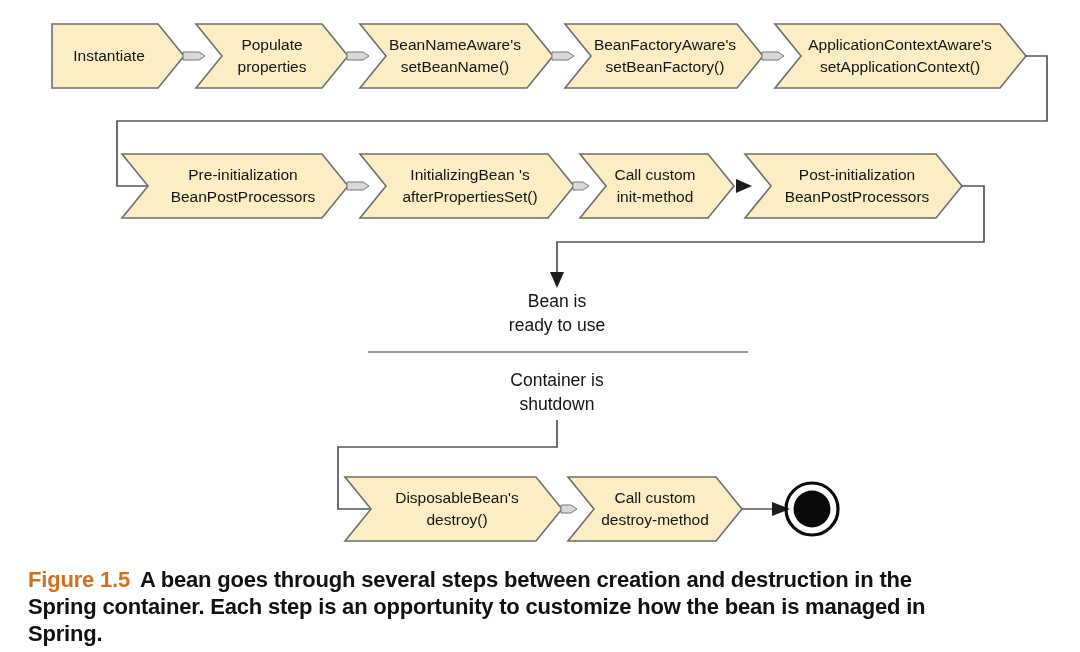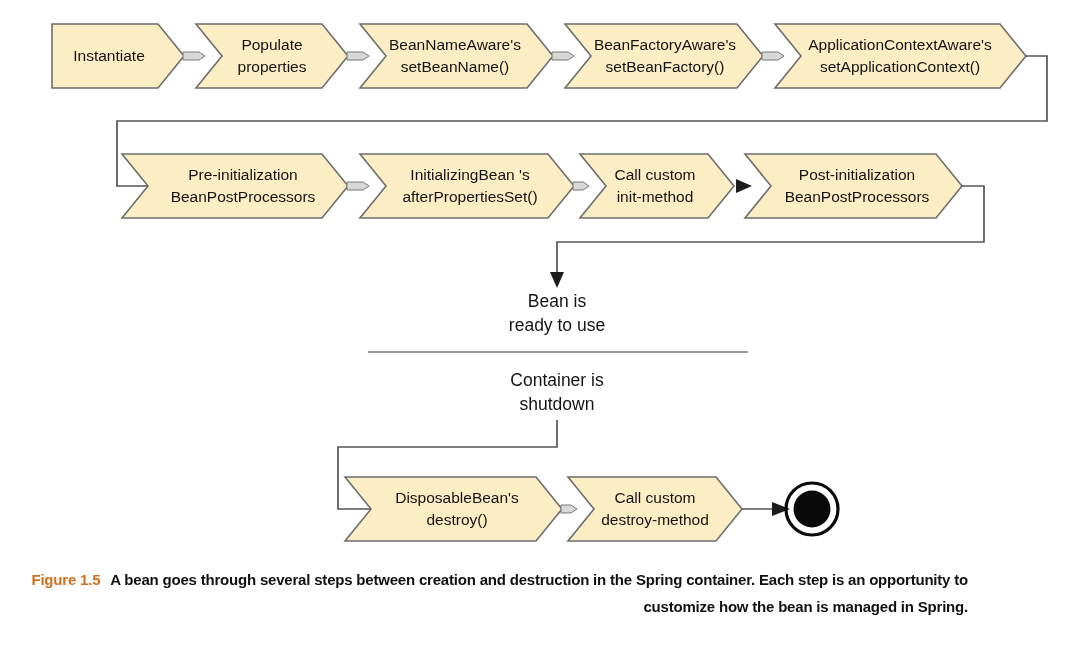--- a/index.html
+++ b/index.html
@@ -77,25 +77,24 @@
     stroke-width: 1;
   }
 
   #caption {
     position: absolute;
     left: 28px;
     top: 566px;
     width: 940px;
     font-family: "Liberation Sans", sans-serif;
     font-weight: bold;
-    font-size: 15px;
+    font-size: 22px;
     line-height: 27px;
     color: #111111;
     letter-spacing: -0.2px;
-    text-align: right;
   }
   #caption .fig-num {
     color: #d2701e;
     margin-right: 10px;
   }
 </style>
 </head>
 <body>
 
 <div id="figure-root">

